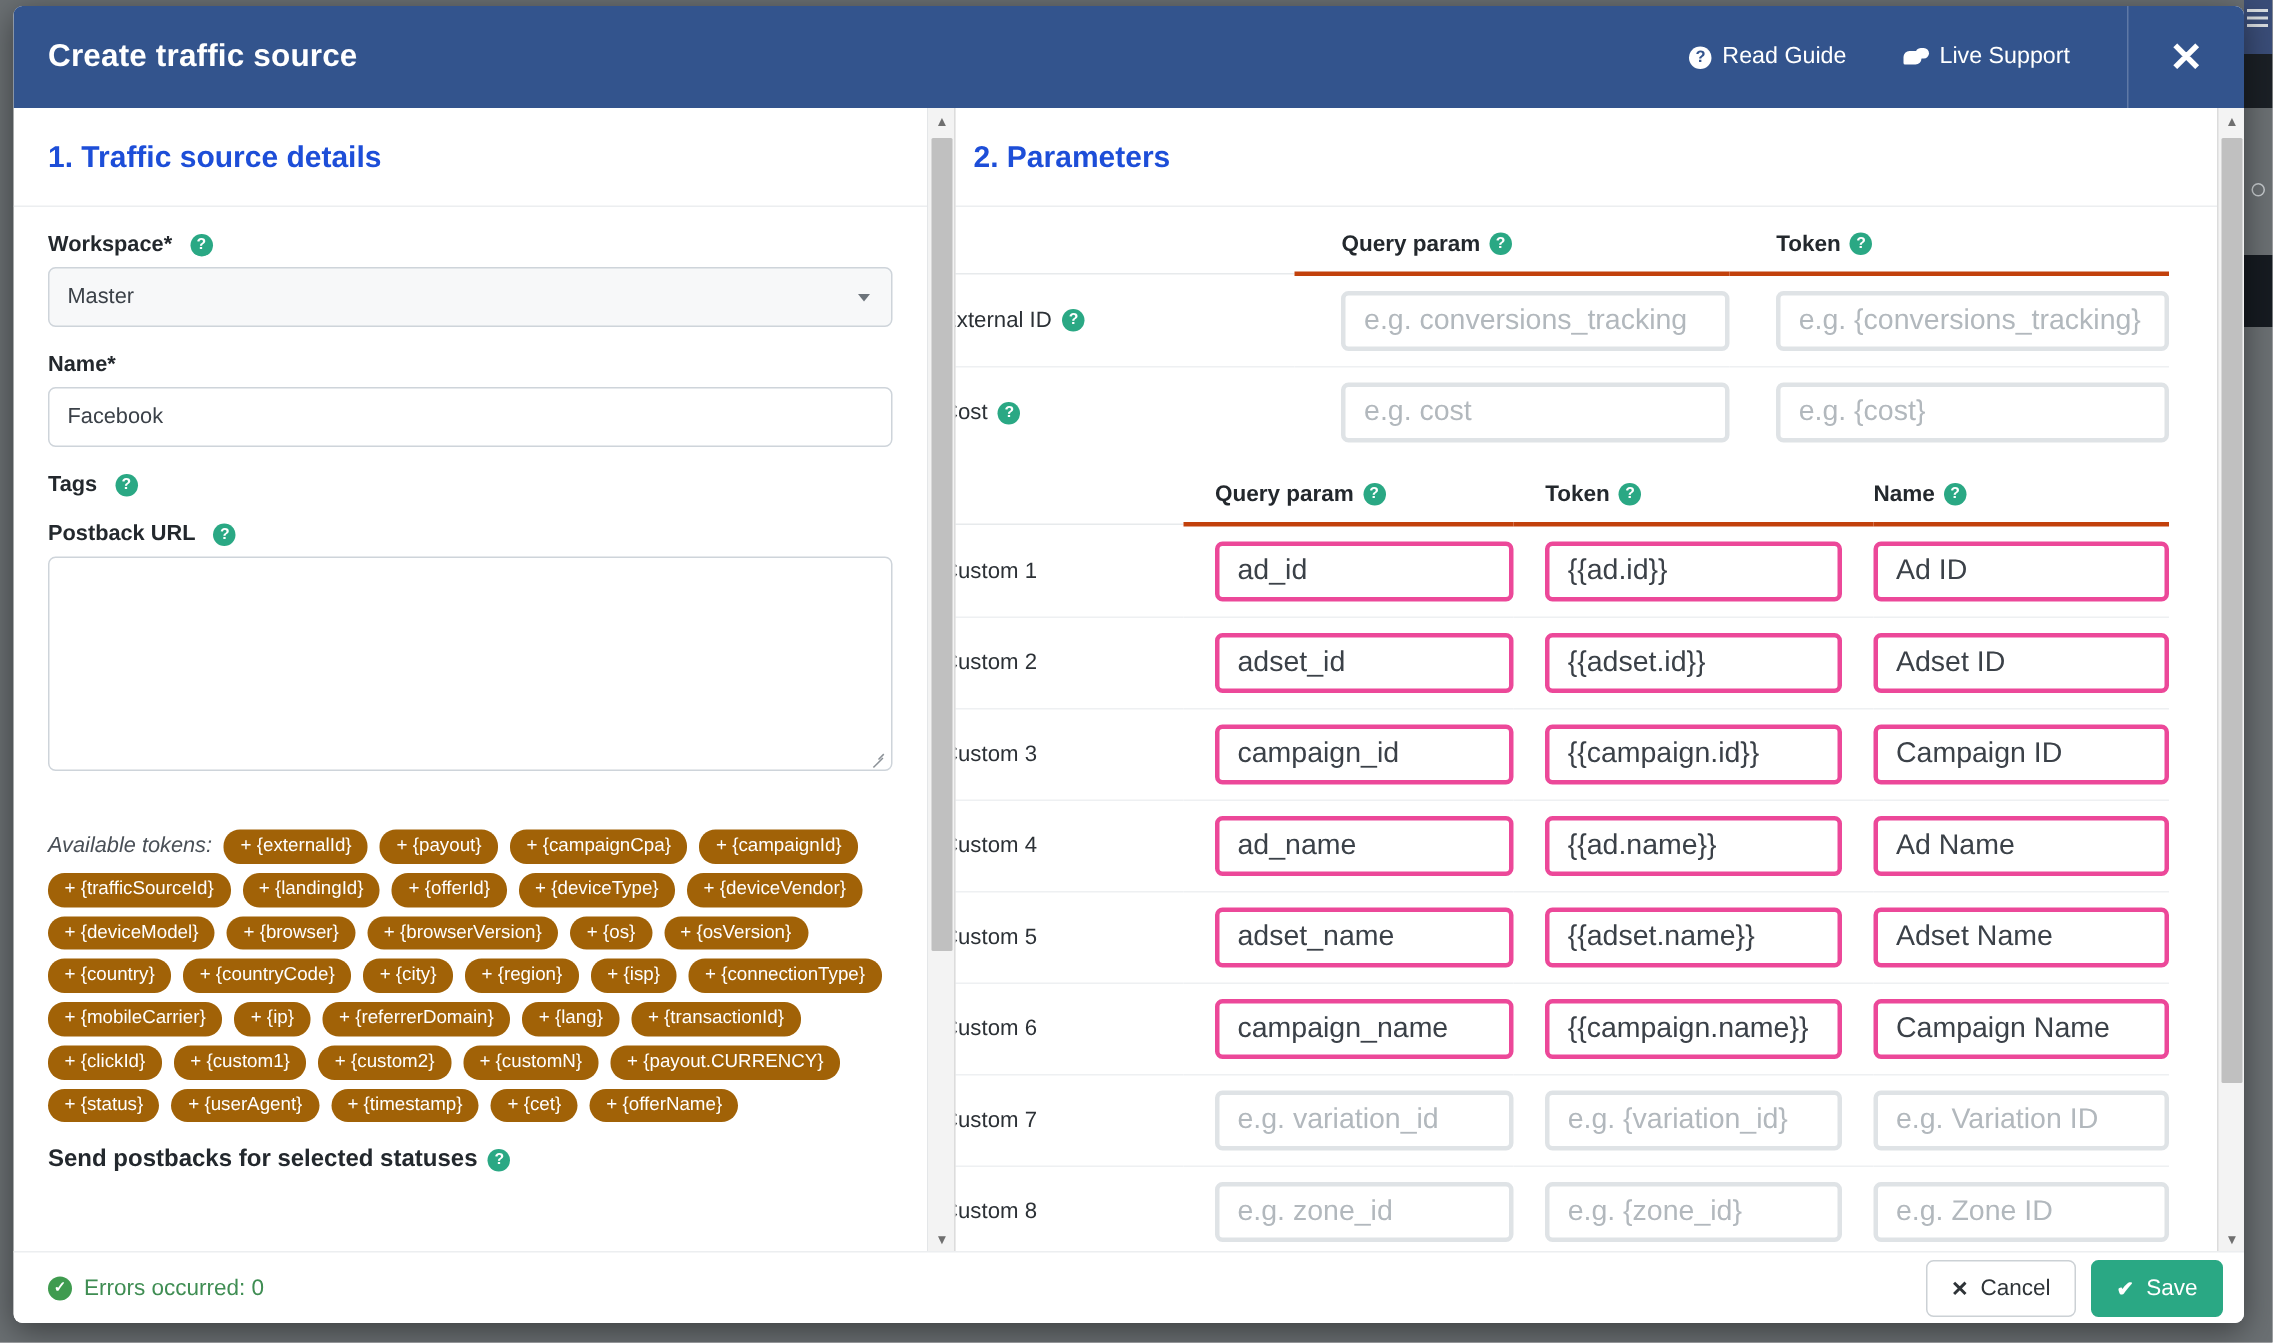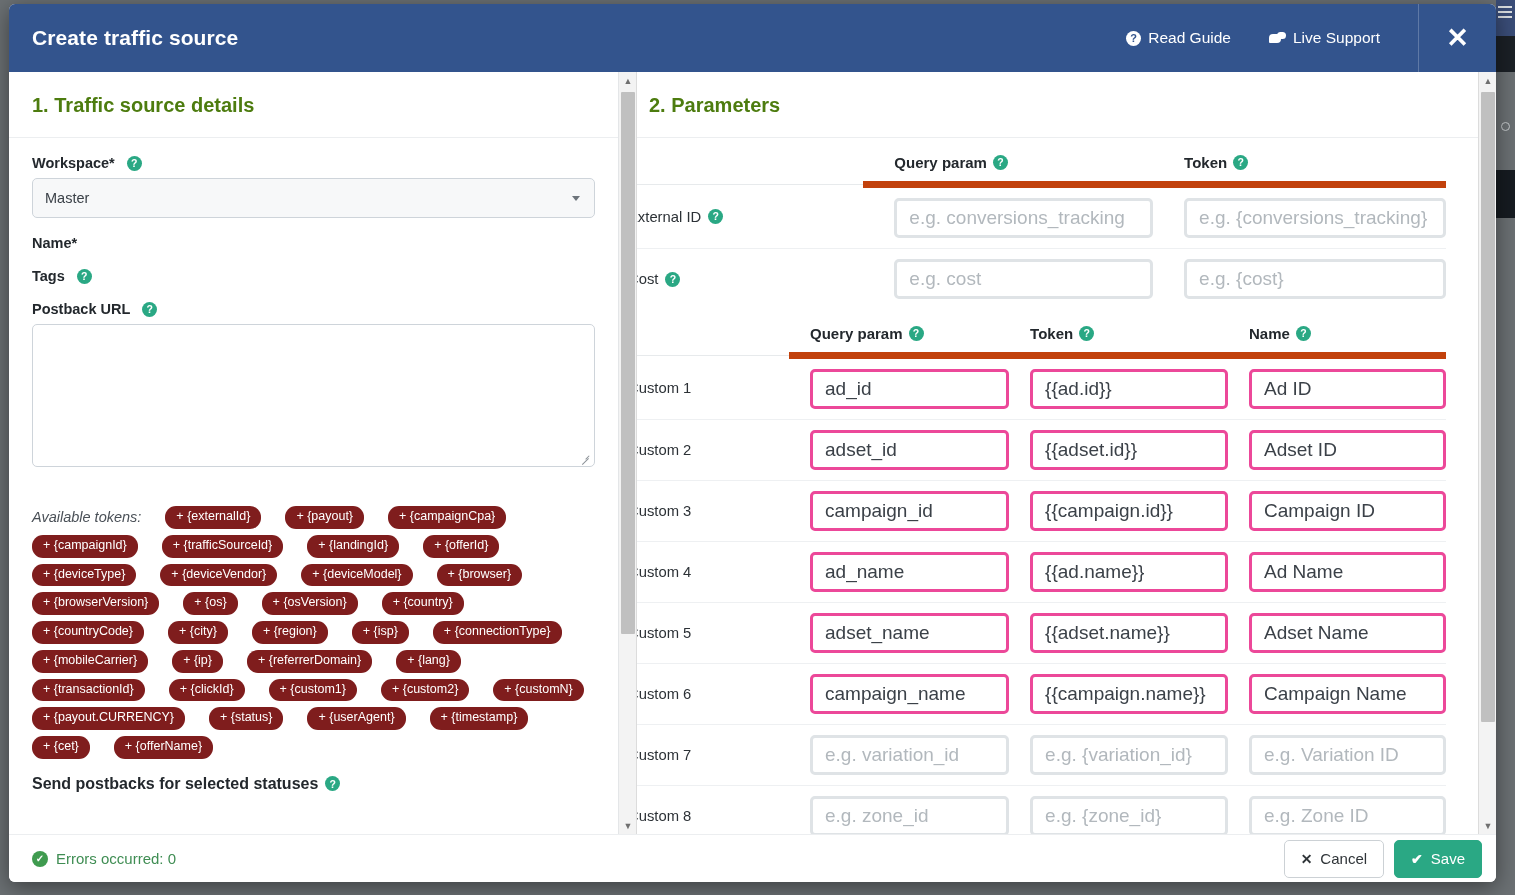--- a/index.html
+++ b/index.html
@@ -147,21 +147,21 @@
     position: absolute; left: 2px; top: 20px;
     width: 14px; height: 542px;
     background: #c0c0c0;
     border-radius: 1px;
     cursor: pointer;
   }
 
   .pane-title {
     font-size: 20px;
     font-weight: 600;
-    color: #4d7c0f;
+    color: #1d4ed8;
     padding: 22px 0 20px 23px;
     border-bottom: 1px solid #eceef0;
   }
   #left-inner { padding: 0 23px 10px 23px; }
 
   .fld { margin-top: 17px; }
   .fld-label {
     font-size: 14.5px;
     font-weight: bold;
     color: #23282d;
@@ -219,32 +219,32 @@
   .ta .grip::after {
     content: ""; position: absolute; right: 1px; bottom: 5px;
     width: 5px; height: 1.2px; background: #8b9197; transform: rotate(-45deg);
   }
 
   
   #tokens-wrap { margin-top: 17px; }
   #tokens-flow {
     display: flex; flex-wrap: wrap;
     align-items: center;
-    gap: 6px 24px;
+    gap: 6px 8px;
     line-height: 1;
     margin-top: 39px;
   }
   .tokens-label {
     font-style: italic;
     font-size: 14.5px;
     color: #4a5057;
     white-space: nowrap;
   }
   .token {
-    background: #7f1d1d;
+    background: #a16207;
     color: #ffffff;
     font-size: 12.5px;
     border-radius: 11px;
     padding: 4px 11px 5px 11px;
     white-space: nowrap;
     cursor: pointer;
     line-height: 1.1;
   }
   #send-postbacks {
     margin-top: 16px;
@@ -290,21 +290,21 @@
     border-collapse: collapse;
     margin-left: 9px;
     width: 818px;
   }
   table.params th {
     font-size: 15px;
     font-weight: bold;
     color: #23282d;
     padding: 16px 0 10px 0;
     text-align: left;
-    border-bottom: 7px solid #c2410c;
+    border-bottom: 3px solid #c2410c;
     vertical-align: bottom;
   }
   table.params th.lbl-col { border-bottom: 1px solid #e7eaec; }
   .th-in { display: flex; align-items: center; gap: 6px; }
   table.params td {
     padding: 10px 0;
     border-bottom: 1px solid #eef0f2;
     vertical-align: middle;
   }
   table.params tr:last-child td { border-bottom: none; }
@@ -423,20 +423,23 @@
           </div>
           <div class="inp sel">
             <span>Master</span>
             <span class="caret"></span>
           </div>
         </div>
 
         <div class="fld">
           <div class="fld-label">
             <span>Name*</span>
+          </div>
+          <div class="inp">
+            <span>Facebook</span>
           </div>
         </div>
 
         <div class="fld">
           <div class="fld-label">
             <span>Tags</span>
             <span class="q">?</span>
           </div>
         </div>
 

